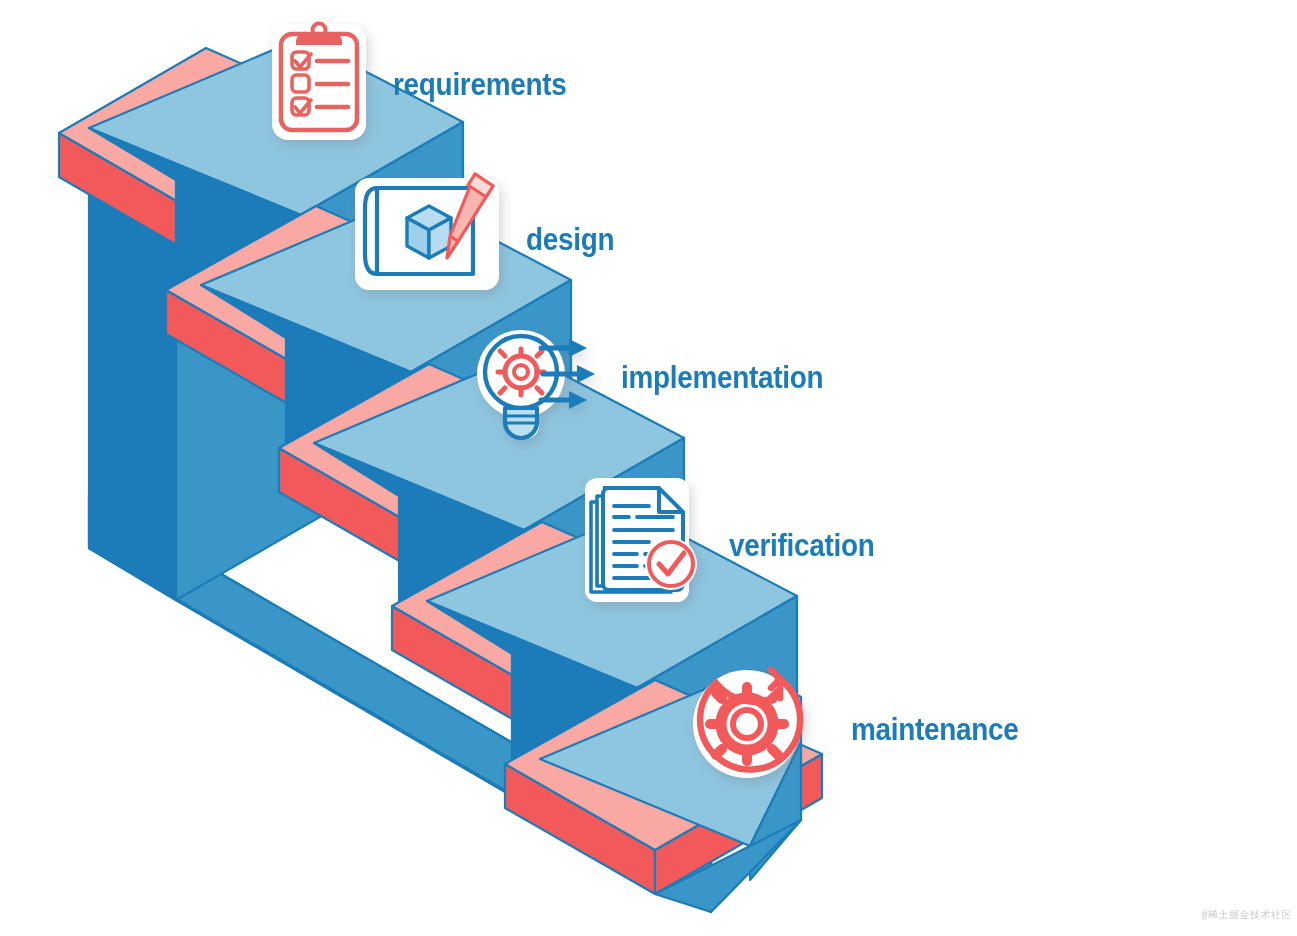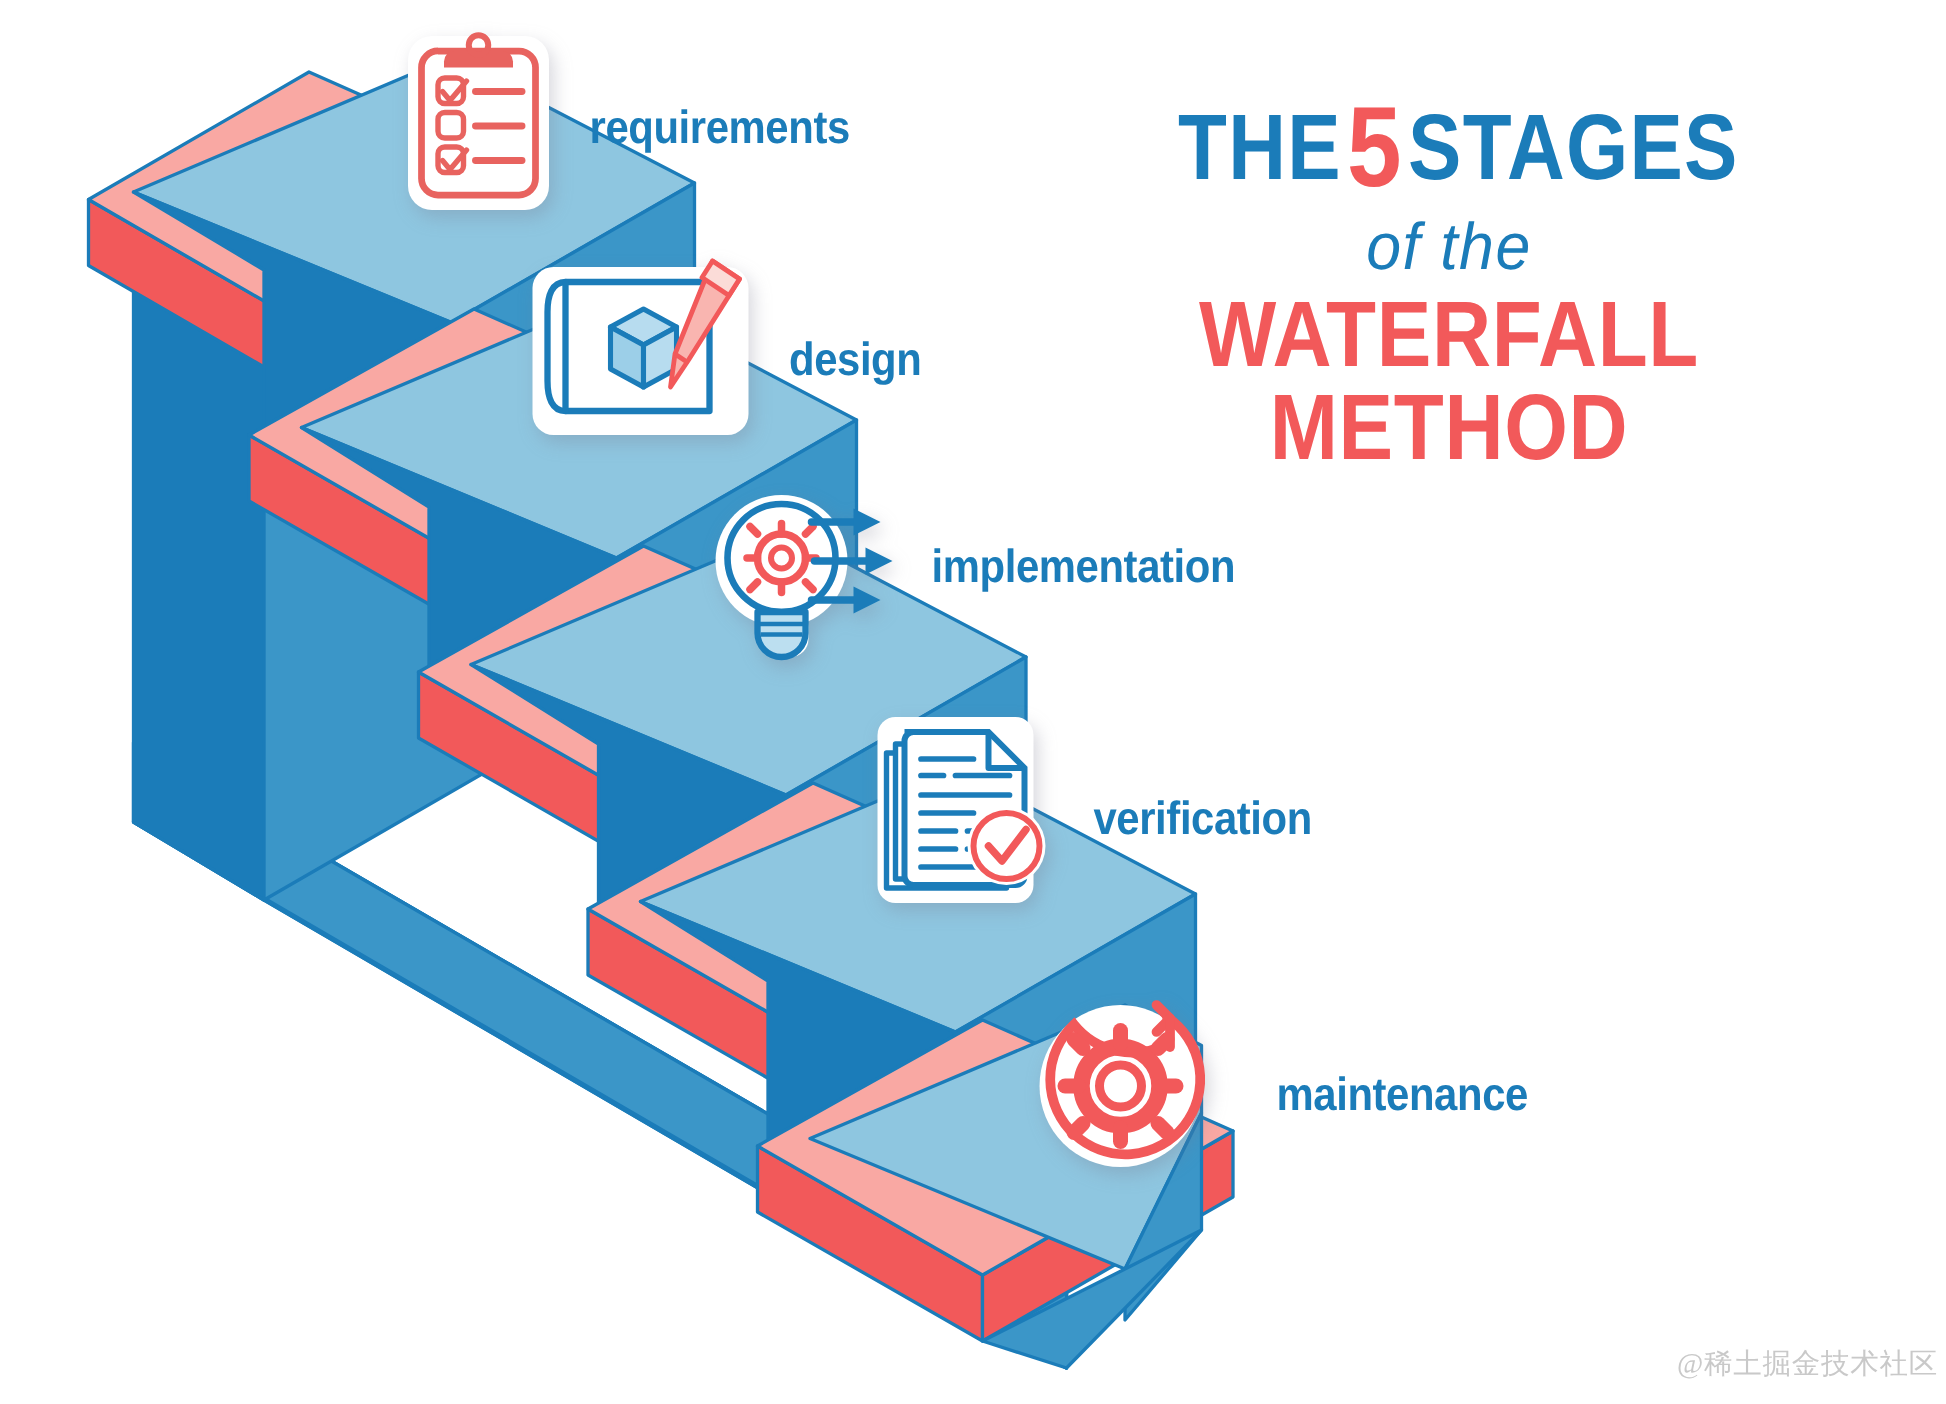--- a/index.html
+++ b/index.html
@@ -85,22 +85,22 @@
     color:#f2595a;
     transform:scaleX(0.88);
     white-space:nowrap;
   }
 
   
   #watermark{
     position:absolute;
     right:16px;bottom:14px;
     color:#c9c9c9;
-    font-size:19px;
-    font-family:Liberation Serif, serif;
+    font-size:10px;
+    font-family:Liberation Mono, monospace;
     letter-spacing:0.5px;
     white-space:nowrap;
   }
 </style>
 </head>
 <body>
 
 <div id="canvas">
 
   <svg id="stairs" viewBox="0 0 1297 936">
@@ -300,22 +300,16 @@
           <line x1="0" y1="37" x2="0" y2="28"></line>
           <line x1="-25" y1="25" x2="-31" y2="31"></line>
           <line x1="-37" y1="0" x2="-28" y2="0"></line>
           <line x1="-25" y1="-25" x2="-31" y2="-31"></line>
         </g>
       </g>
     </svg>
   </div>
   <div class="stage-label" style="left:840px;top:714px;">maintenance</div>
 
-  <div id="title-block">
-    <div class="t-line1"><span>THE</span><span class="num">5</span><span>STAGES</span></div>
-    <div class="t-line2">of the</div>
-    <div class="t-line3">WATERFALL</div>
-    <div class="t-line4">METHOD</div>
-  </div>
 
   <div id="watermark">@稀土掘金技术社区</div>
 
 </div>
 
 </body></html>

